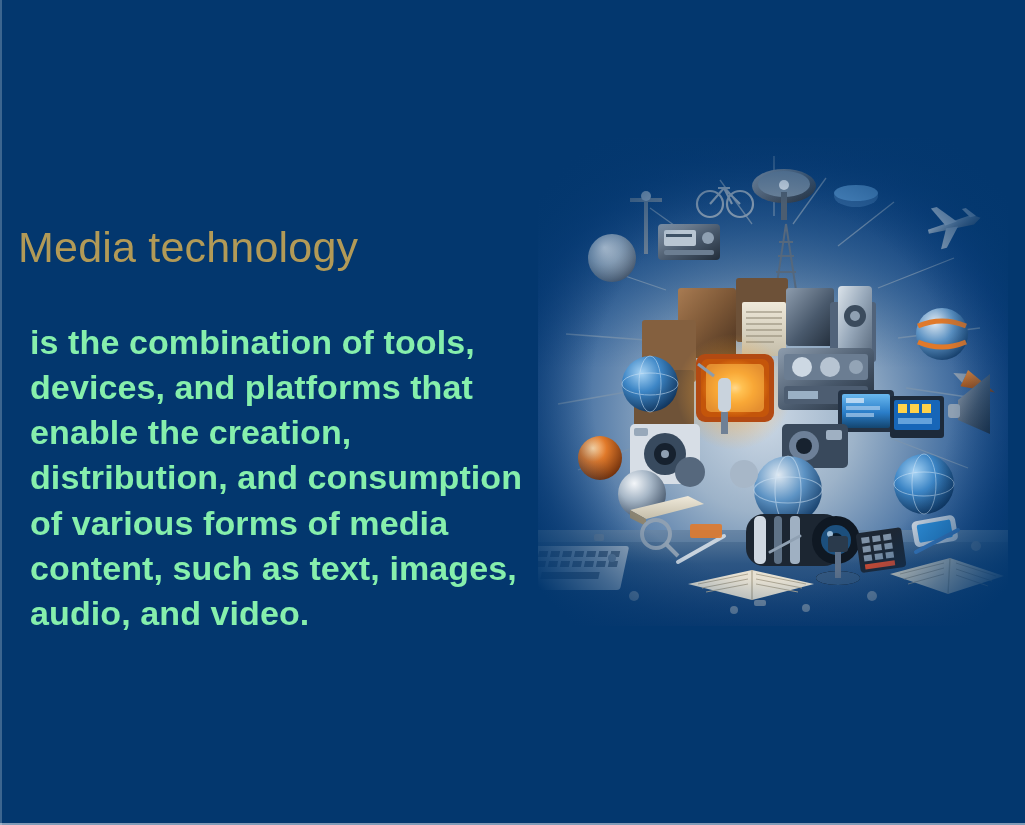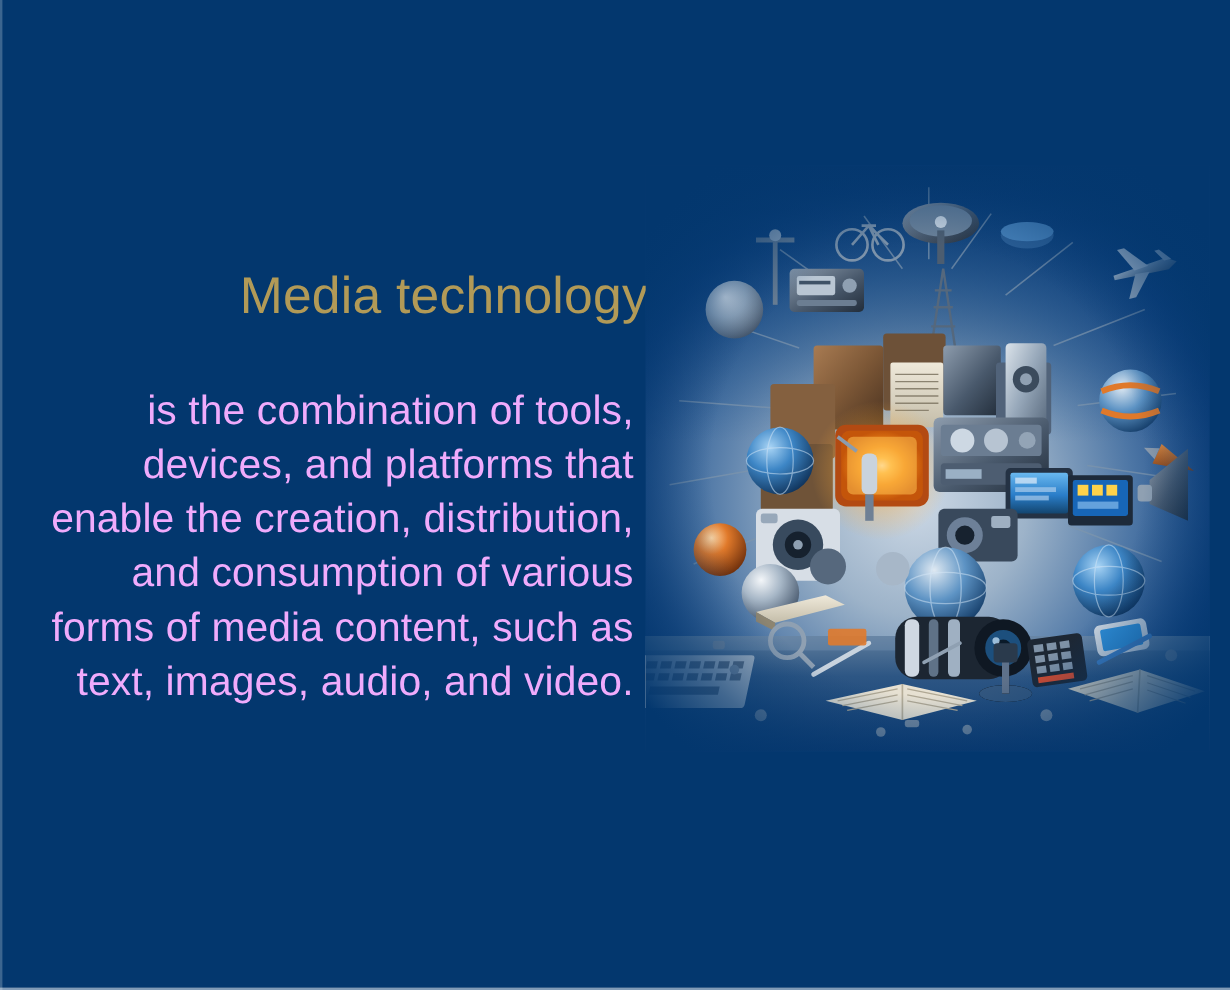--- a/index.html
+++ b/index.html
@@ -39,40 +39,40 @@
     background: #e9eef4;
     opacity: .25;
   }
 
   
   .text-col {
     position: absolute;
     left: 18px;
     top: 222px;
     width: 522px;
-    text-align: right;
+    text-align: left;
   }
 
   .slide-title {
     font-size: 43px;
     line-height: 1.18;
     font-weight: 400;
     color: #b29a57;
     letter-spacing: .2px;
     margin: 0 0 0 0;
     padding: 0;
   }
 
   .slide-body {
     margin: 47px 0 0 0;
     padding: 0 12px;
     font-size: 34px;
     line-height: 1.33;
-    font-weight: 400;
-    color: #f0abfc;
+    font-weight: 700;
+    color: #86efac;
     letter-spacing: .1px;
   }
 
   
   .collage {
     position: absolute;
     left: 538px;
     top: 138px;
     width: 470px;
     height: 488px;

